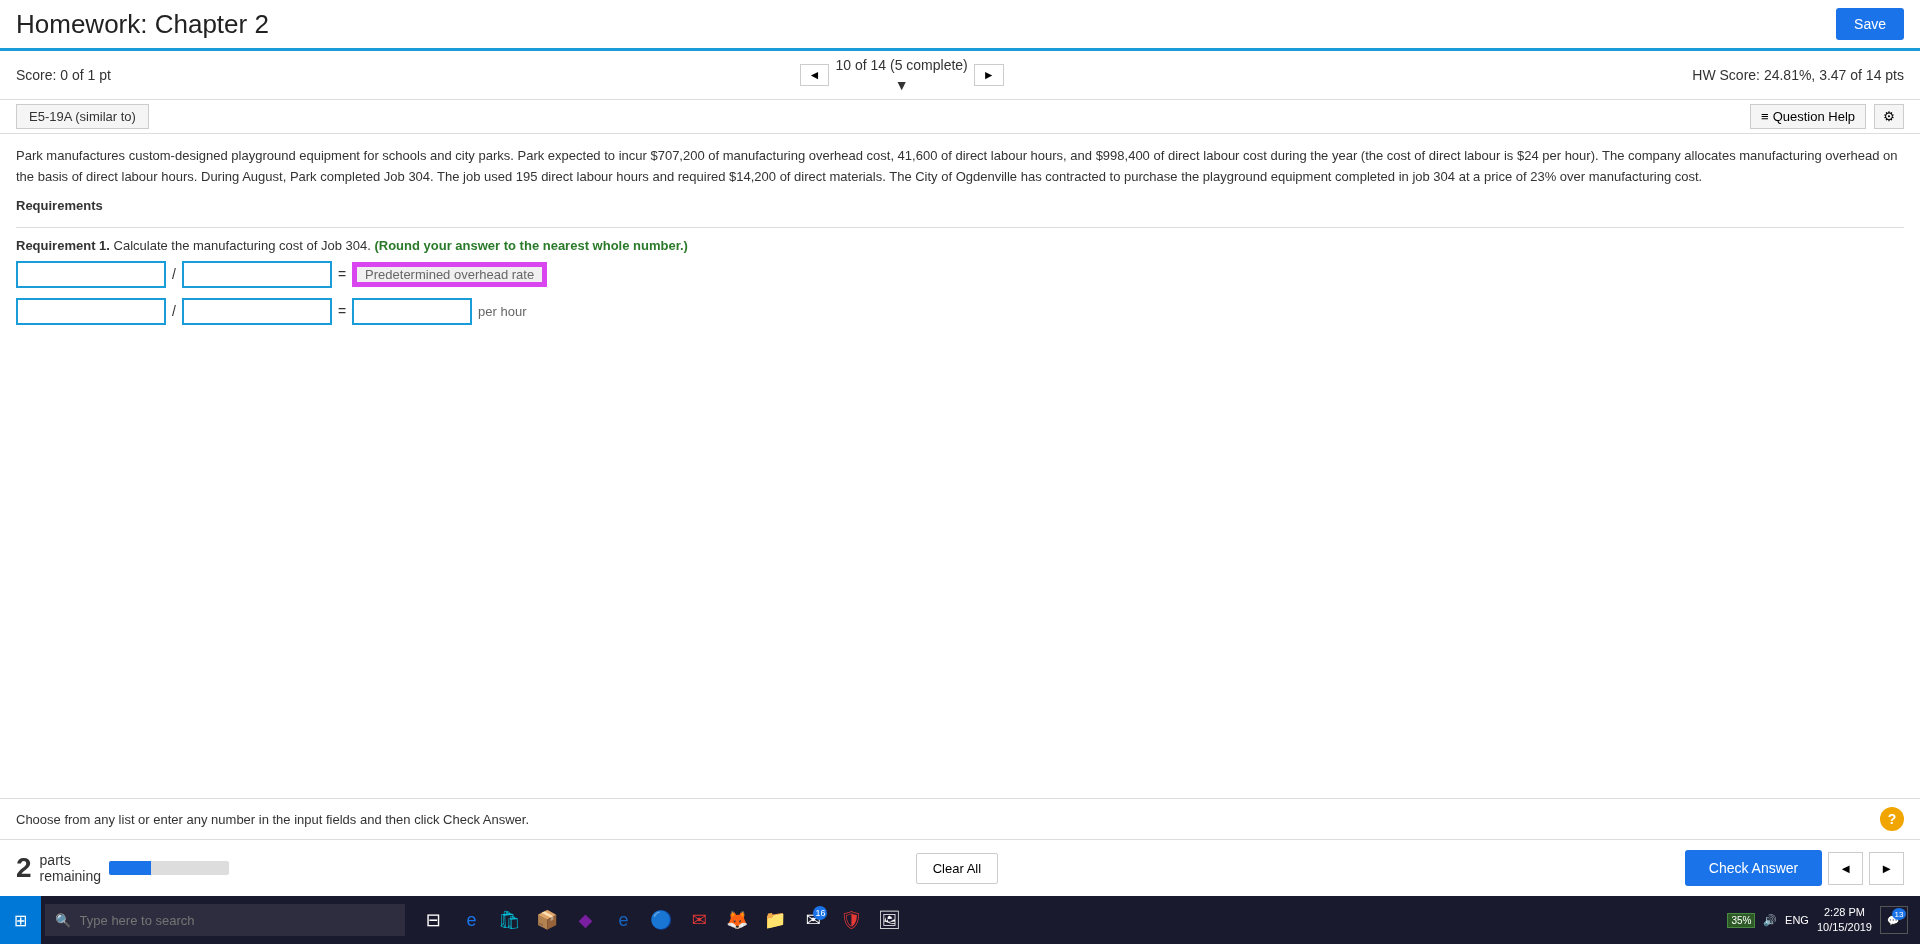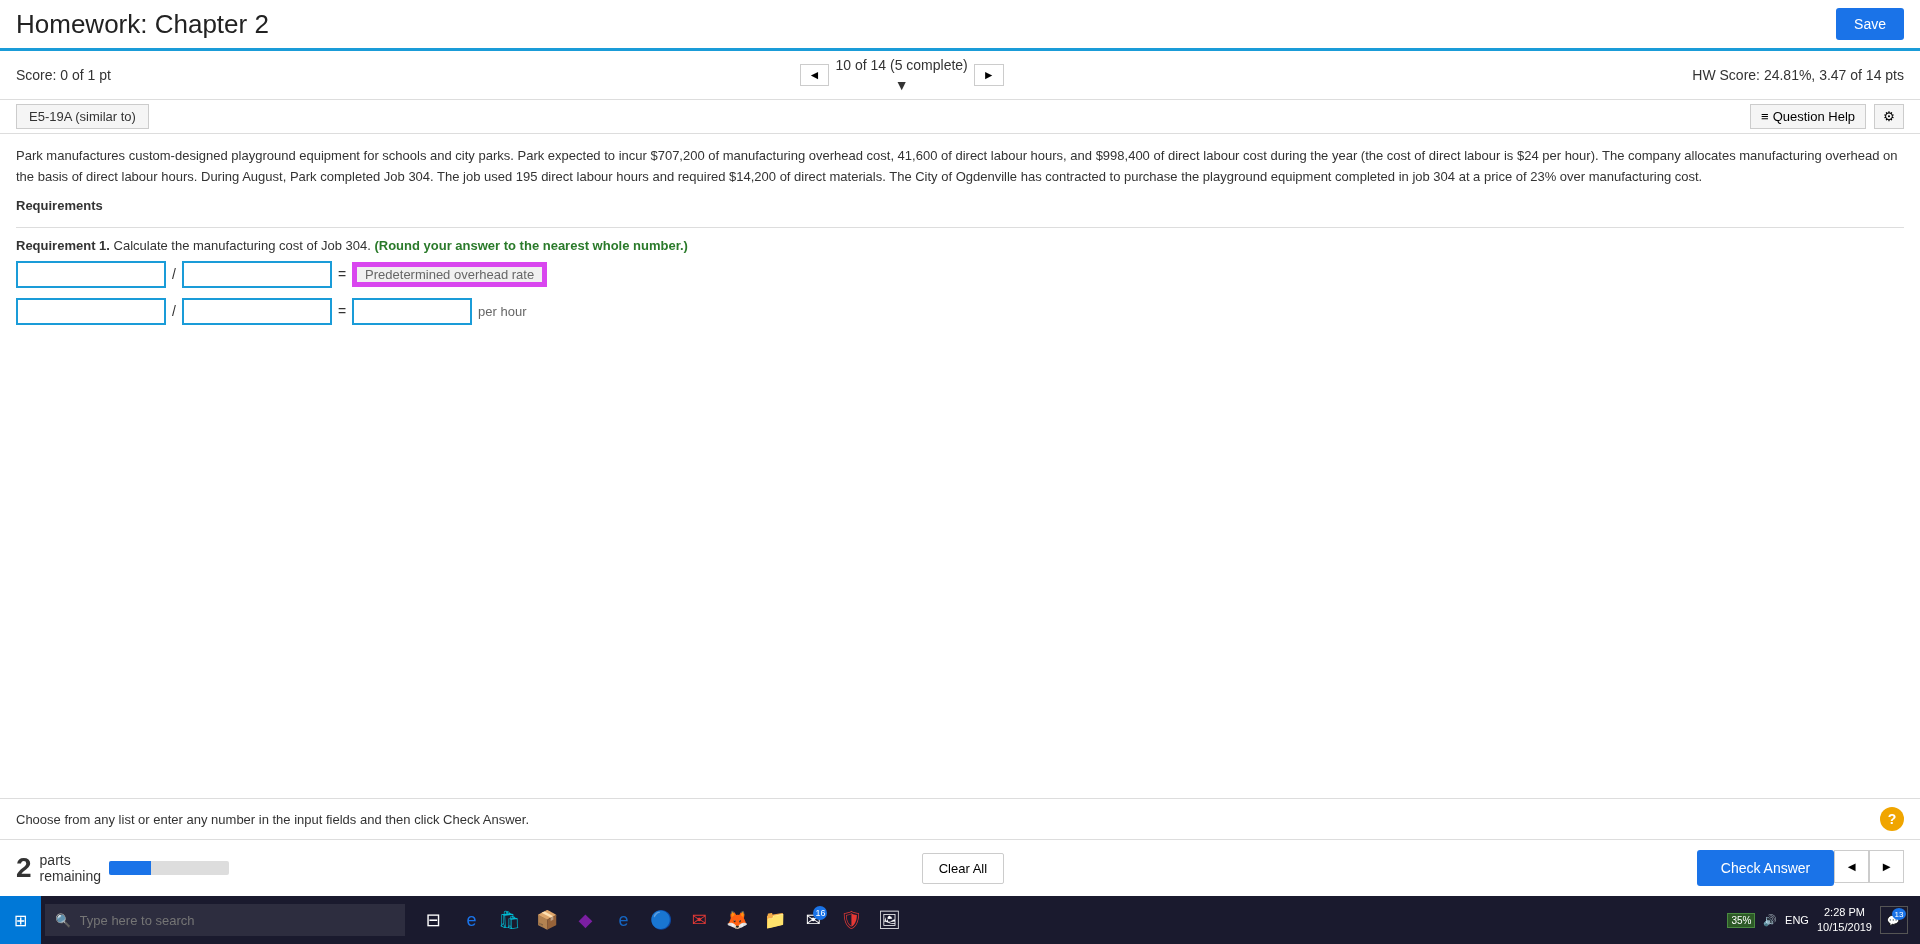--- a/index.html
+++ b/index.html
@@ -253,21 +253,22 @@
     .clear-all-btn {
       background: #fff;
       border: 1px solid #ccc;
       padding: 7px 16px;
       font-size: 13px;
       cursor: pointer;
       border-radius: 2px;
     }
     .action-right {
       display: flex;
-      align-items: flex-start;
+      align-items: center;
+      gap: 6px;
     }
     .check-answer-btn {
       background: #1a73e8;
       color: #fff;
       border: none;
       padding: 10px 24px;
       font-size: 14px;
       cursor: pointer;
       border-radius: 3px;
     }

